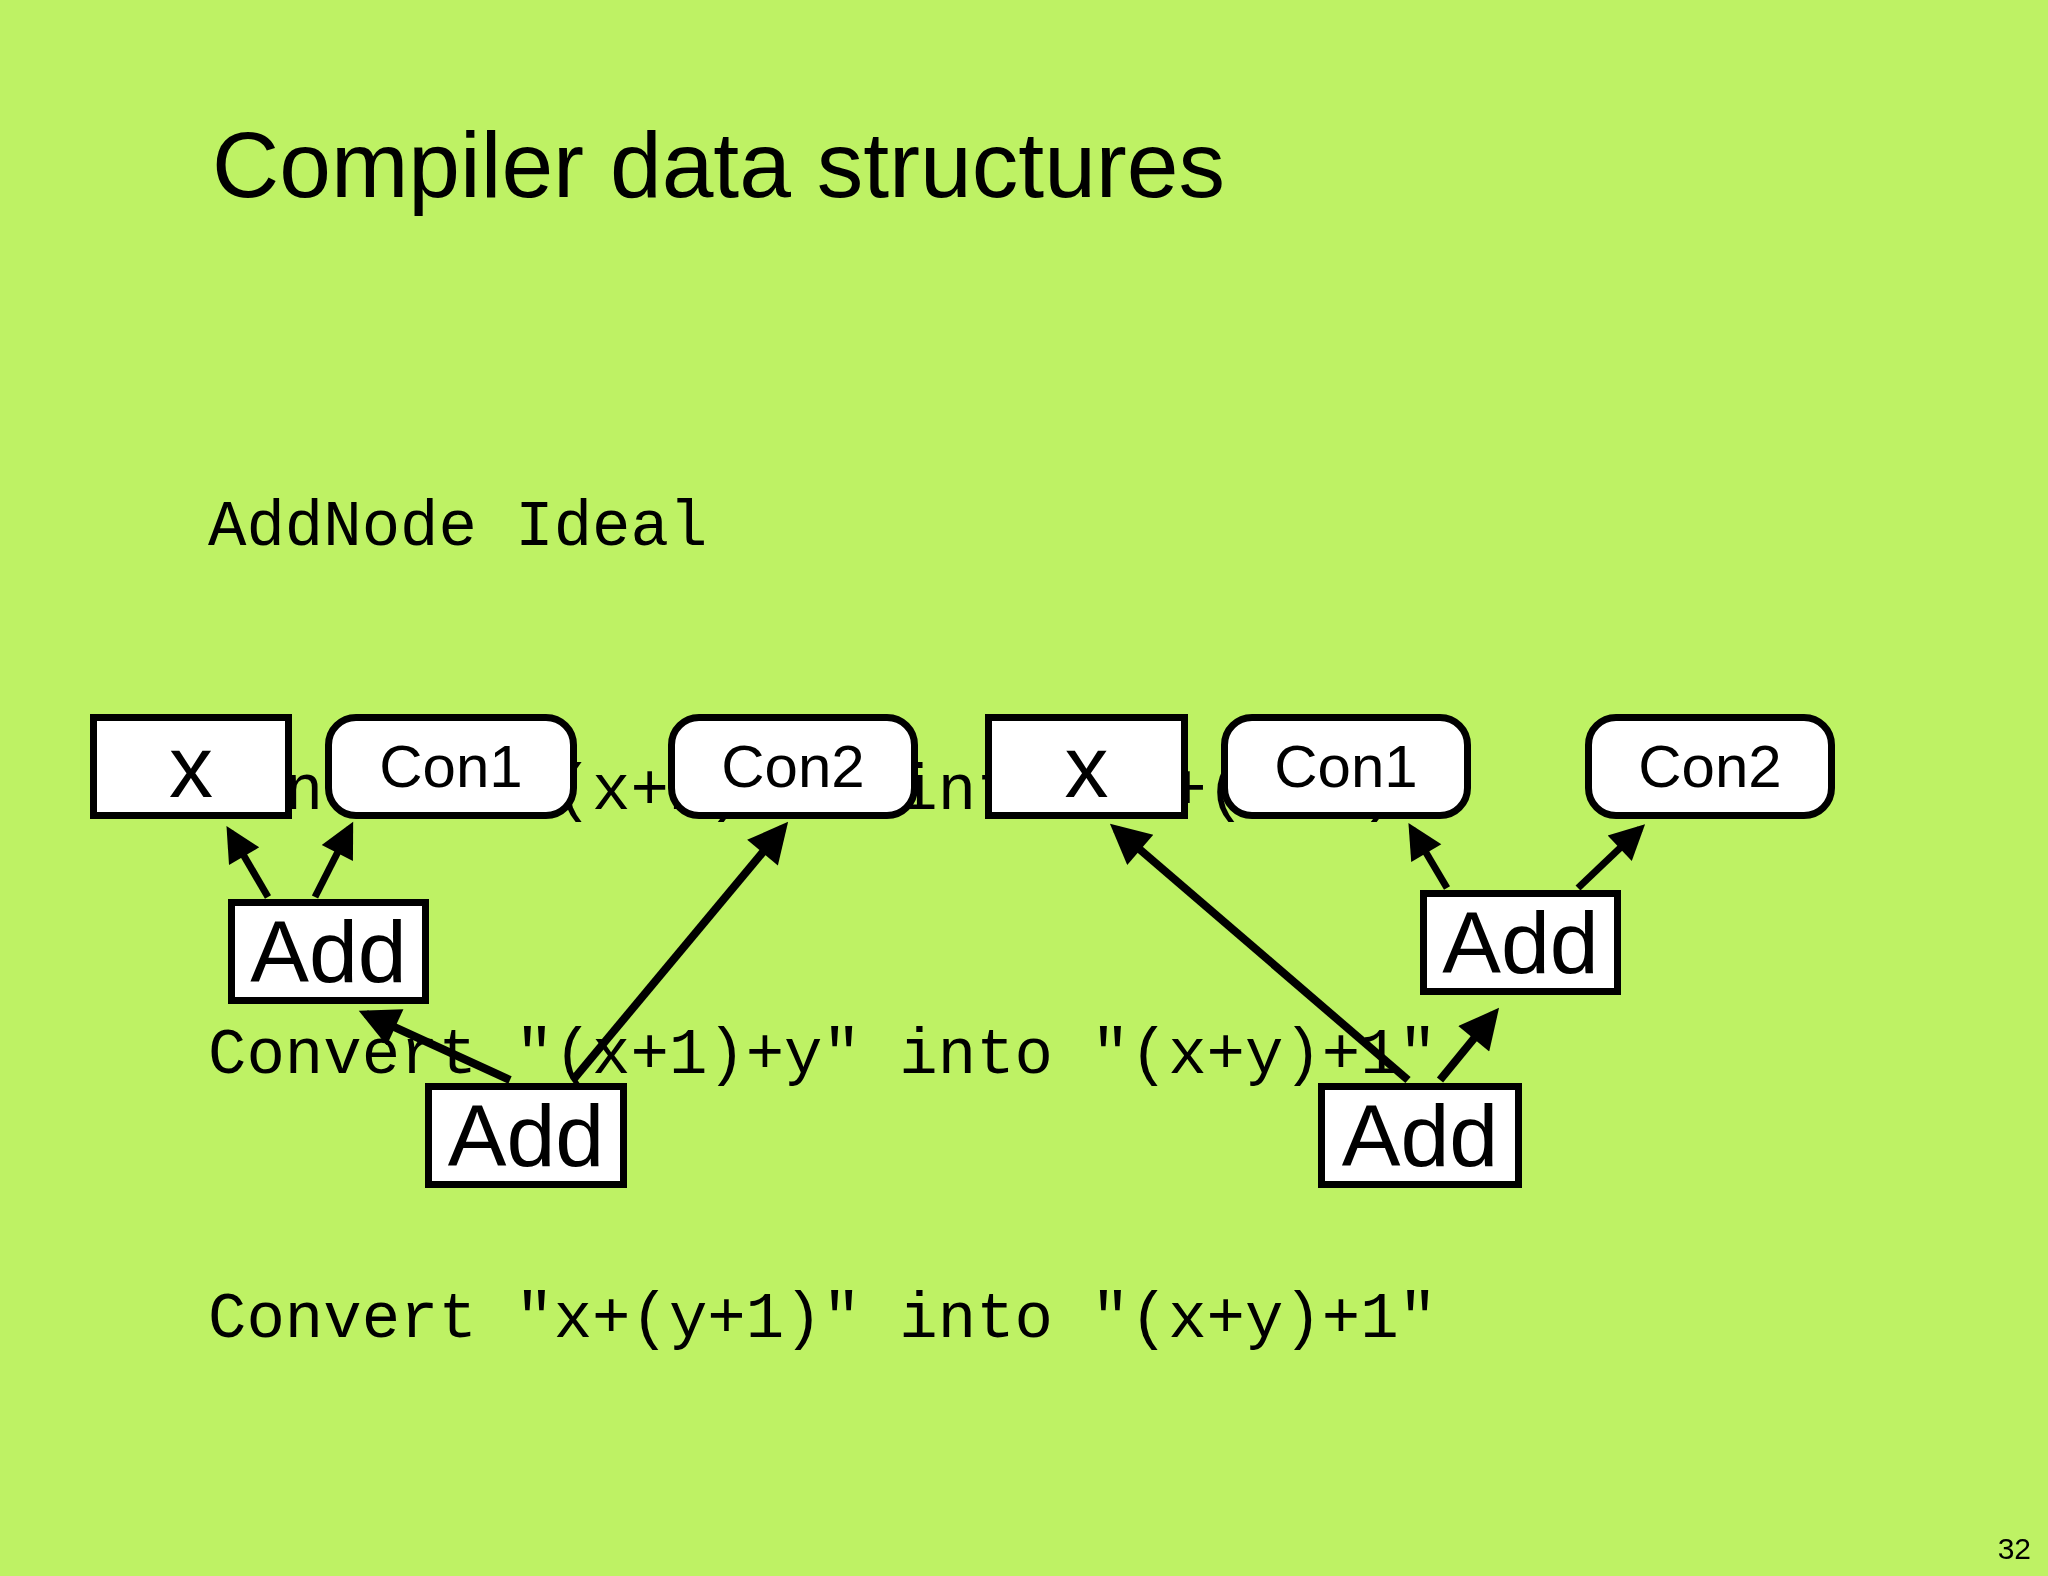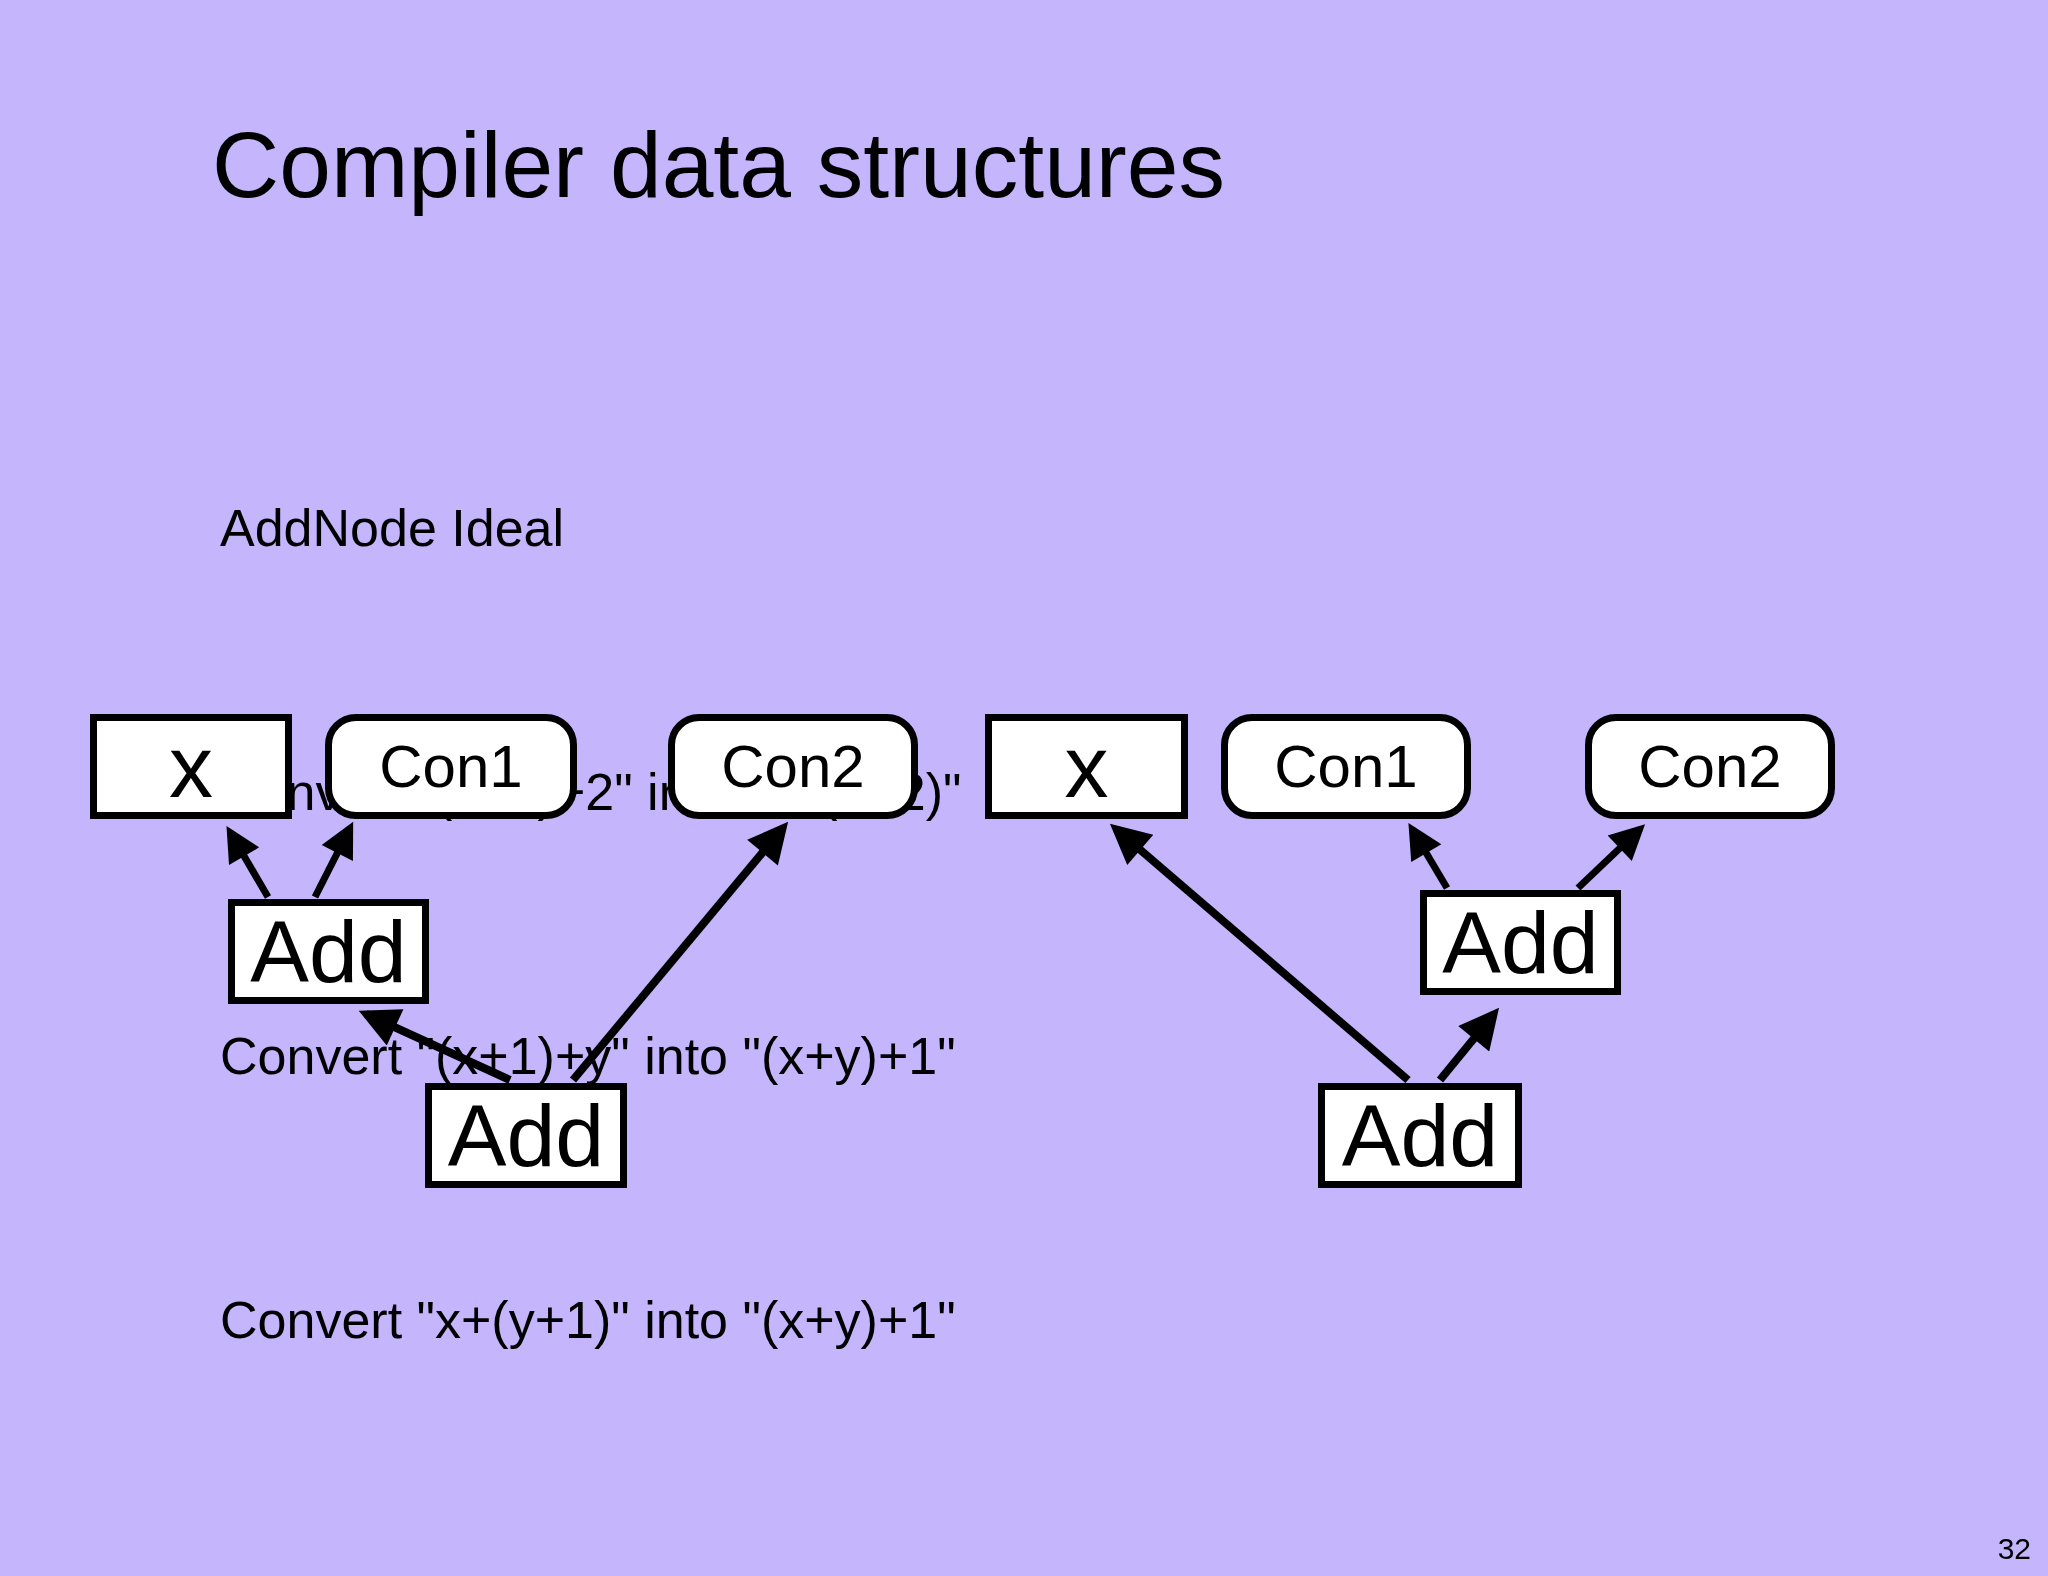--- a/index.html
+++ b/index.html
@@ -4,42 +4,42 @@
 <style>
   html, body {
     margin: 0;
     padding: 0;
     background: #ffffff;
   }
   .slide {
     position: relative;
     width: 2048px;
     height: 1576px;
-    background: #c4b5fd;
+    background: #bef264;
     overflow: hidden;
     font-family: "Liberation Sans", sans-serif;
     color: #000000;
   }
   .title {
     position: absolute;
     left: 212px;
     top: 112px;
     margin: 0;
     font-size: 93px;
     font-weight: 400;
     letter-spacing: 0px;
     color: #000000;
     white-space: nowrap;
   }
   .code {
     position: absolute;
-    left: 220px;
+    left: 208px;
     top: 308px;
-    font-family: Liberation Sans, sans-serif;
-    font-size: 52px;
+    font-family: Liberation Mono, monospace;
+    font-size: 64px;
     line-height: 88px;
     color: #000000;
     white-space: pre;
   }
   .arrows {
     position: absolute;
     left: 0;
     top: 0;
     width: 2048px;
     height: 1576px;

